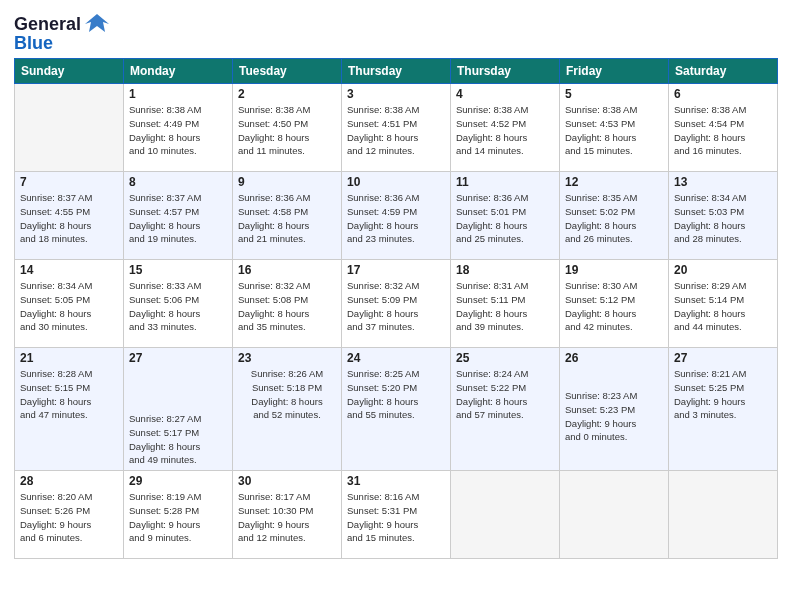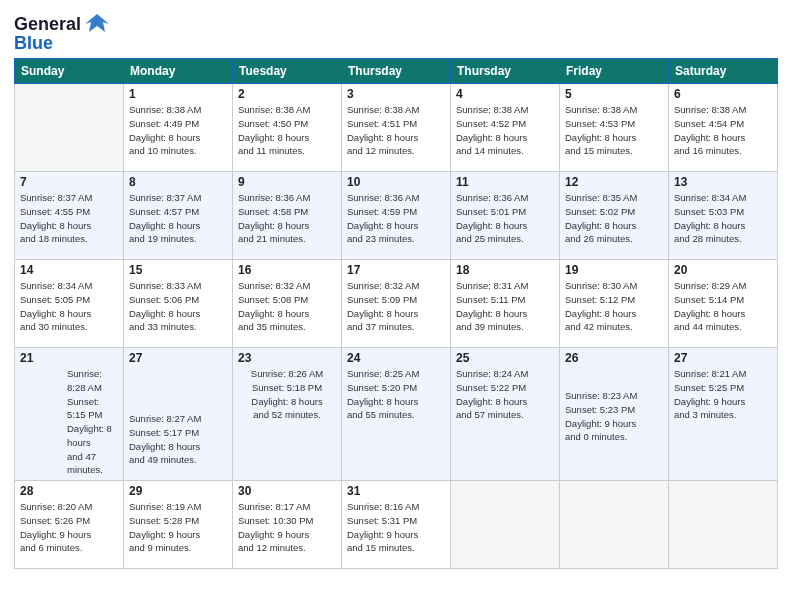--- a/index.html
+++ b/index.html
@@ -273,21 +273,21 @@
             <div class="day-number">20</div>
             <div class="day-info" style="white-space: pre-line;">Sunrise: 8:29 AM
 Sunset: 5:14 PM
 Daylight: 8 hours
 and 44 minutes.</div>
           </td>
         </tr>
         <tr class="row-shade">
           <td>
             <div class="day-number">21</div>
-            <div class="day-info" style="white-space: pre-line; margin-left: 47px;">Sunrise: 8:28 AM
+            <div class="day-info" style="white-space: pre-line;">Sunrise: 8:28 AM
 Sunset: 5:15 PM
 Daylight: 8 hours
 and 47 minutes.</div>
           </td>
           <td>
             <div class="day-number">27</div>
             <div class="day-info" style="white-space: pre-line; margin-top: 47px;">Sunrise: 8:27 AM
 Sunset: 5:17 PM
 Daylight: 8 hours
 and 49 minutes.</div>

